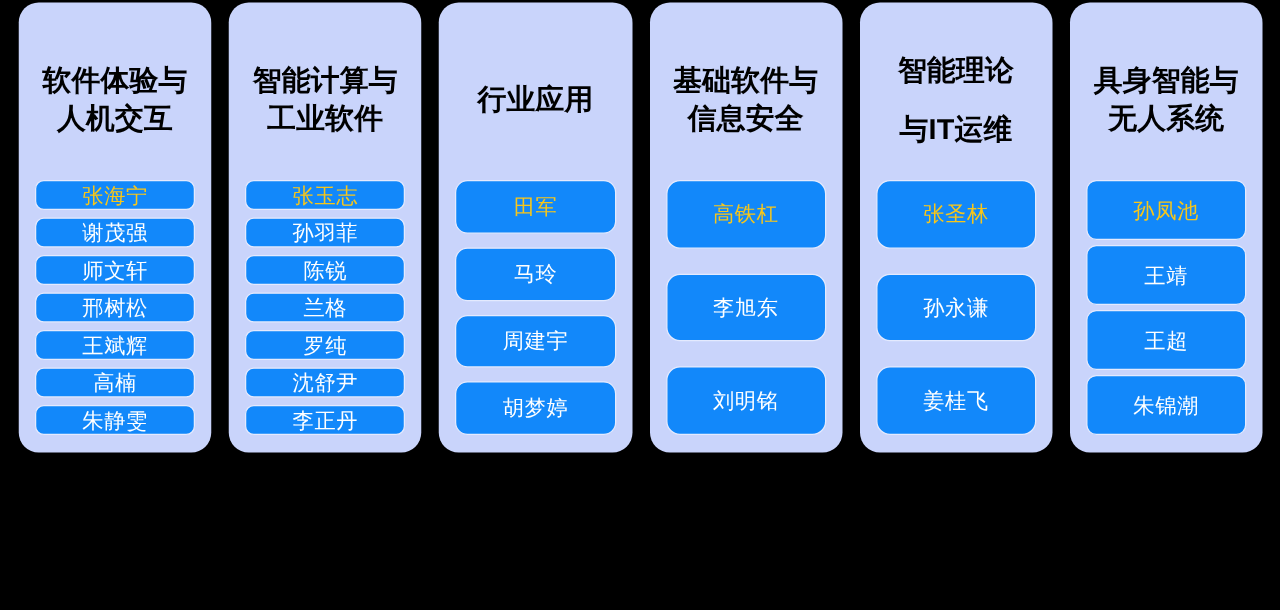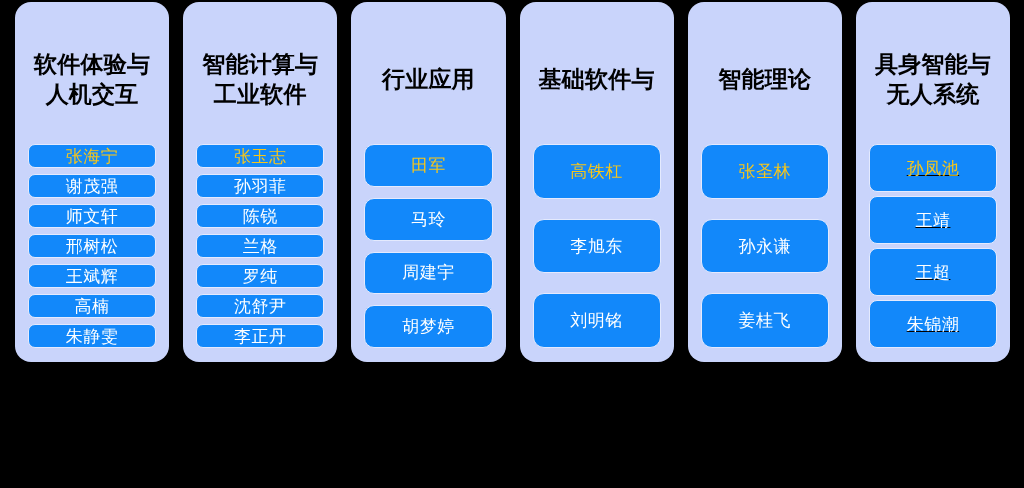--- a/index.html
+++ b/index.html
@@ -105,21 +105,20 @@
 
   .col-list.sparse-4 {
     gap: 11px;
   }
   .col-list.sparse-4 .person-chip {
     border-radius: 10px;
   }
 
   .col-list.sparse-5 {
     gap: 4px;
-    text-decoration: underline;
   }
   .col-list.sparse-5 .person-chip {
     border-radius: 8px;
   }
 </style>
 </head>
 <body>
 
 <div id="board">
     <div class="column">
@@ -159,30 +158,32 @@
       <div class="col-list sparse-4">
         <div class="person-chip lead">田军</div>
         <div class="person-chip">马玲</div>
         <div class="person-chip">周建宇</div>
         <div class="person-chip">胡梦婷</div>
       </div>
     </div>
     <div class="column">
       <div class="col-header">
         <div class="col-title-line">基础软件与</div>
+        <div class="col-title-line">信息安全</div>
       </div>
       <div class="col-list sparse-3">
         <div class="person-chip lead">高铁杠</div>
         <div class="person-chip">李旭东</div>
         <div class="person-chip">刘明铭</div>
       </div>
     </div>
     <div class="column">
       <div class="col-header loose">
         <div class="col-title-line">智能理论</div>
+        <div class="col-title-line">与IT运维</div>
       </div>
       <div class="col-list sparse-3">
         <div class="person-chip lead">张圣林</div>
         <div class="person-chip">孙永谦</div>
         <div class="person-chip">姜桂飞</div>
       </div>
     </div>
     <div class="column">
       <div class="col-header">
         <div class="col-title-line">具身智能与</div>

